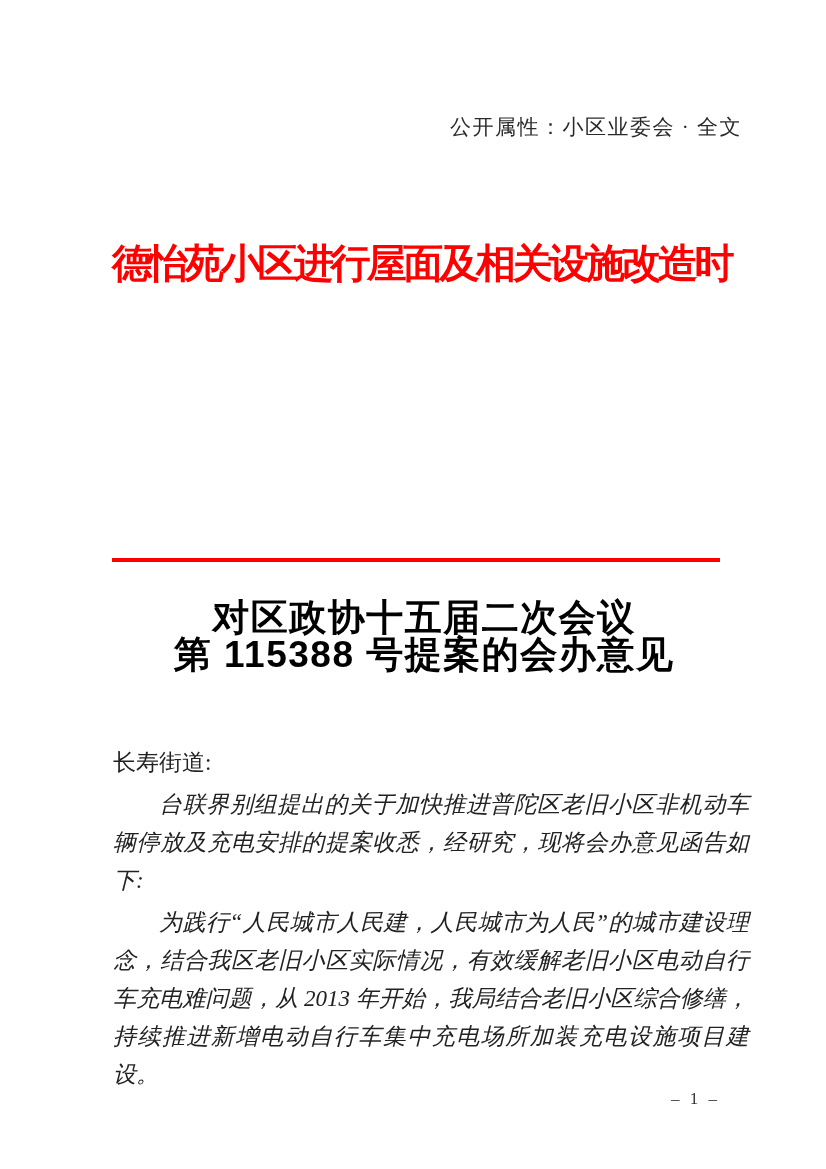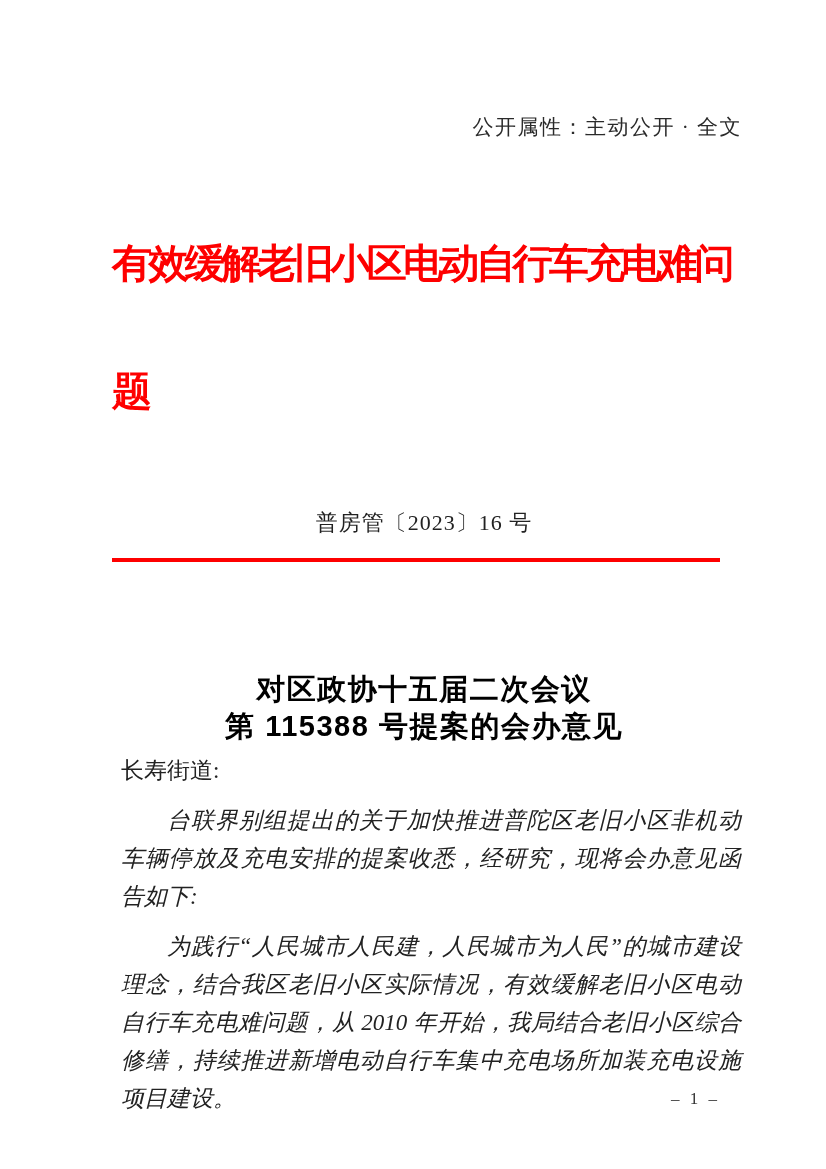--- a/index.html
+++ b/index.html
@@ -49,74 +49,73 @@
   .red-rule {
     position: absolute;
     top: 558px;
     left: 112px;
     width: 608px;
     height: 4px;
   }
   
   .doc-title {
     position: absolute;
-    top: 671px;
+    top: 599px;
     left: 109px;
     width: 630px;
     text-align: center;
     font-family: "Liberation Sans", sans-serif;
     font-weight: bold;
-    font-size: 29px;
+    font-size: 37px;
     line-height: 37px;
     letter-spacing: 1.5px;
     color: #000000;
   }
   
   .body-block {
     position: absolute;
     top: 740px;
     left: 109px;
     width: 644px;
     font-size: 23px;
     line-height: 38px;
     text-align: justify;
     color: #222222;
   }
-  .body-block p { margin: 12px; }
+  .body-block p { margin: 4px; }
   .para { text-indent: 2em; font-style: italic; }
   
   .page-number {
     position: absolute;
     top: 1089px;
     left: 671px;
     font-size: 17px;
     letter-spacing: 3px;
     color: #333333;
     white-space: nowrap;
   }
 </style>
 </head>
 <body>
 
 <div class="page">
 
-  <div class="disclosure">公开属性：主动公开 · 全文</div>
+  <div class="disclosure">公开属性：小区业委会 · 全文</div>
 
-  <div class="agency-title" style="color: rgb(254, 0, 0);">有效缓解老旧小区电动自行车充电难问题</div>
+  <div class="agency-title" style="color: rgb(254, 0, 0);">德怡苑小区进行屋面及相关设施改造时</div>
 
-  <div class="doc-number">普房管〔2023〕16 号</div>
 
   <div class="red-rule" style="background: rgb(254, 0, 0);"></div>
 
   <div class="doc-title">
     <div>对区政协十五届二次会议</div>
     <div>第 115388 号提案的会办意见</div>
   </div>
 
   <div class="body-block">
     <p class="salutation">长寿街道:</p>
     <p class="para">台联界别组提出的关于加快推进普陀区老旧小区非机动车辆停放及充电安排的提案收悉，经研究，现将会办意见函告如下:</p>
-    <p class="para">为践行“人民城市人民建，人民城市为人民”的城市建设理念，结合我区老旧小区实际情况，有效缓解老旧小区电动自行车充电难问题，从 2010 年开始，我局结合老旧小区综合修缮，持续推进新增电动自行车集中充电场所加装充电设施项目建设。</p>
+    <p class="para">为践行“人民城市人民建，人民城市为人民”的城市建设理念，结合我区老旧小区实际情况，有效缓解老旧小区电动自行车充电难问题，从 2013 年开始，我局结合老旧小区综合修缮，持续推进新增电动自行车集中充电场所加装充电设施项目建设。</p>
   </div>
 
   <div class="page-number">– 1 –</div>
 
 </div>
 
 </body></html>

